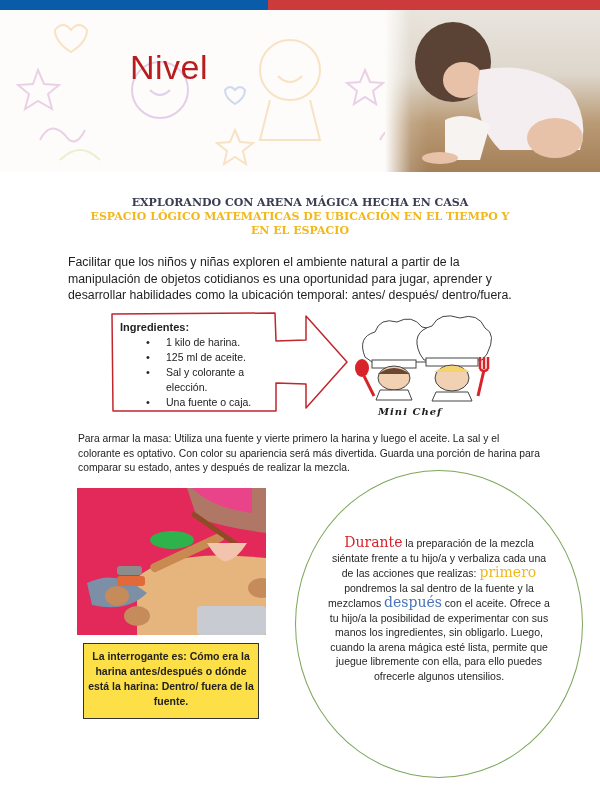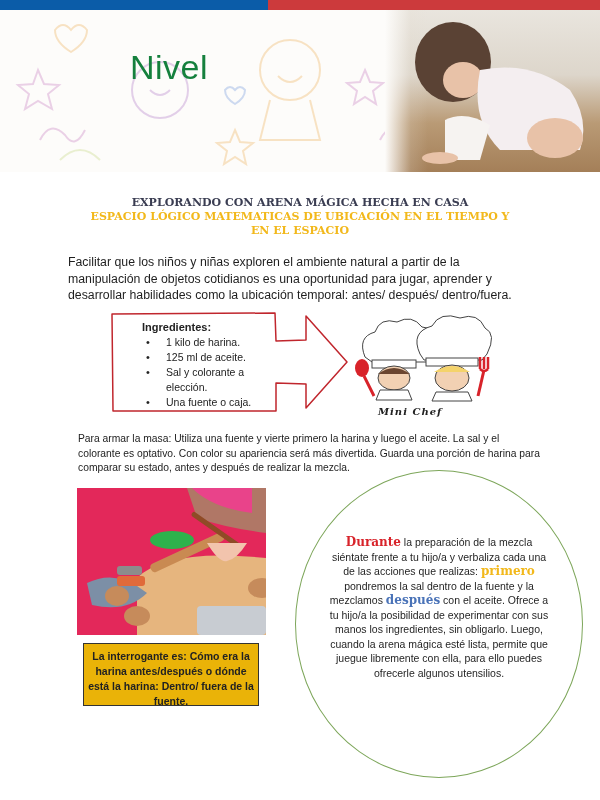--- a/index.html
+++ b/index.html
@@ -7,67 +7,67 @@
     body { position: relative; font-family: "Liberation Sans", sans-serif; color: #1a1a1a; }
 
     
     .stripe { position: absolute; top: 0; left: 0; width: 600px; height: 10px; display: flex; }
     .stripe .blue { width: 268px; height: 100%; background: #0b5ca8; }
     .stripe .red { flex: 1; height: 100%; background: #cc3a3c; }
 
     
     .banner { position: absolute; top: 10px; left: 0; width: 600px; height: 162px; background: #fdfcfa; overflow: hidden; }
     .doodles { position: absolute; inset: 0; }
-    .banner-title { position: absolute; left: 80px; top: 40px; color: #15803d; line-height: 1; }
+    .banner-title { position: absolute; left: 80px; top: 40px; color: #b91c1c; line-height: 1; }
     .banner-title .l1 { font-size: 34px; font-weight: 400; margin-left: 50px; letter-spacing: 0.5px; }
     .banner-title .l2 { font-size: 34px; font-weight: 700; margin-top: 2px; letter-spacing: 0.3px; }
     .photo { position: absolute; right: 0; top: 0; width: 215px; height: 162px;
       background: linear-gradient(90deg, rgba(253,252,250,1) 0%, rgba(230,222,210,0.2) 12%, rgba(0,0,0,0) 20%),
                   linear-gradient(180deg, #e9e5de 0%, #ddd6cb 40%, #b99a75 70%, #a47f58 100%); }
     .photo svg { position: absolute; inset: 0; }
 
     
     .title-block { position: absolute; top: 196px; left: 60px; width: 480px; text-align: center;
       font-family: "DejaVu Serif", serif; font-weight: 700; font-size: 11px; line-height: 14px; }
     .title-block .t1 { color: #3a3d52; }
     .title-block .t2 { color: #f2b81b; }
 
     .intro { position: absolute; top: 254px; left: 68px; width: 460px; font-family: "Liberation Sans", sans-serif;
       font-size: 12.3px; line-height: 16.5px; color: #1f1f1f; }
 
     
     .ingr-wrap { position: absolute; top: 311px; left: 110px; width: 240px; height: 102px; }
     .ingr-wrap svg { position: absolute; inset: 0; }
     .ingr { position: absolute; top: 9px; left: 10px; width: 160px; font-size: 10.5px; line-height: 15px; color: #222; }
-    .ingr .head { font-weight: 700; font-size: 11px; margin-left: 22px; }
+    .ingr .head { font-weight: 700; font-size: 11px; }
     .ingr ul { list-style: none; margin-left: 26px; }
     .ingr li { position: relative; padding-left: 20px; }
     .ingr li::before { content: "•"; position: absolute; left: 0; top: 0; font-size: 11px; }
 
     
     .chef { position: absolute; left: 350px; top: 312px; width: 145px; height: 100px; }
     .chef-label { position: absolute; left: 378px; top: 406px; font-family: "DejaVu Serif", serif; font-style: italic;
       font-size: 10px; font-weight: 700; color: #222; letter-spacing: 1px; }
 
     .para2 { position: absolute; top: 432px; left: 78px; width: 462px; font-size: 10.3px; line-height: 14.5px; color: #222; }
 
     
     .photo2 { position: absolute; left: 77px; top: 488px; width: 189px; height: 147px; overflow: hidden; background: #e3285a; }
     .photo2 svg { position: absolute; inset: 0; }
 
-    .question { position: absolute; left: 83px; top: 643px; width: 176px; height: 63px; border: 1.5px solid #333;
-      background: #eab308; text-align: center; font-weight: 700; font-size: 10.5px; line-height: 15px; color: #222;
+    .question { position: absolute; left: 83px; top: 643px; width: 176px; height: 76px; border: 1.5px solid #333;
+      background: #fde047; text-align: center; font-weight: 700; font-size: 10.5px; line-height: 15px; color: #222;
       padding-top: 5px; }
 
     
     .circle { position: absolute; left: 295px; top: 470px; width: 288px; height: 308px; border: 1.5px solid #7da65a;
       border-radius: 50%; }
     .circle-text { position: absolute; left: 326px; top: 535px; width: 226px; text-align: center; font-size: 10.5px;
       line-height: 14.5px; color: #1f1f1f; }
-    .kw { font-family: "DejaVu Serif", serif; font-weight: 700; font-size: 12px; }
+    .kw { font-family: "DejaVu Serif", serif; font-weight: 400; font-size: 14px; }
     .kw.red { color: #d8232a; }
     .kw.yellow { color: #f2b81b; }
     .kw.blue { color: #4a73b8; }
   </style>
 </head>
 <body>
 
 <div class="stripe">
   <div class="blue"></div>
   <div class="red"></div>

